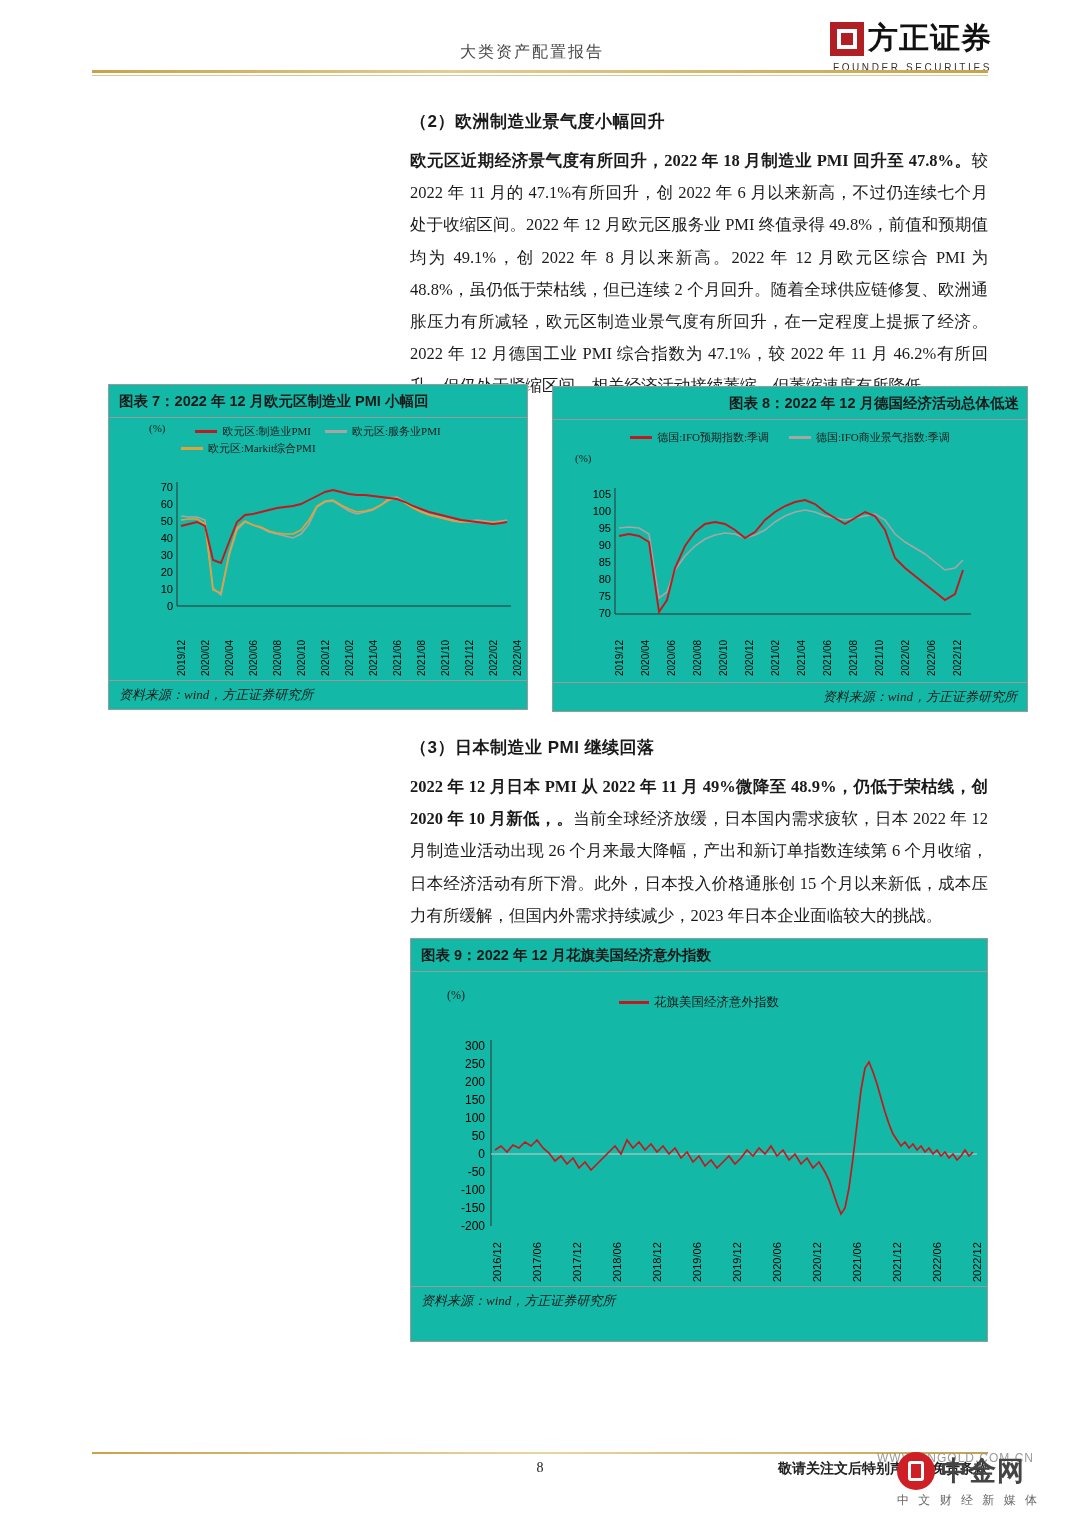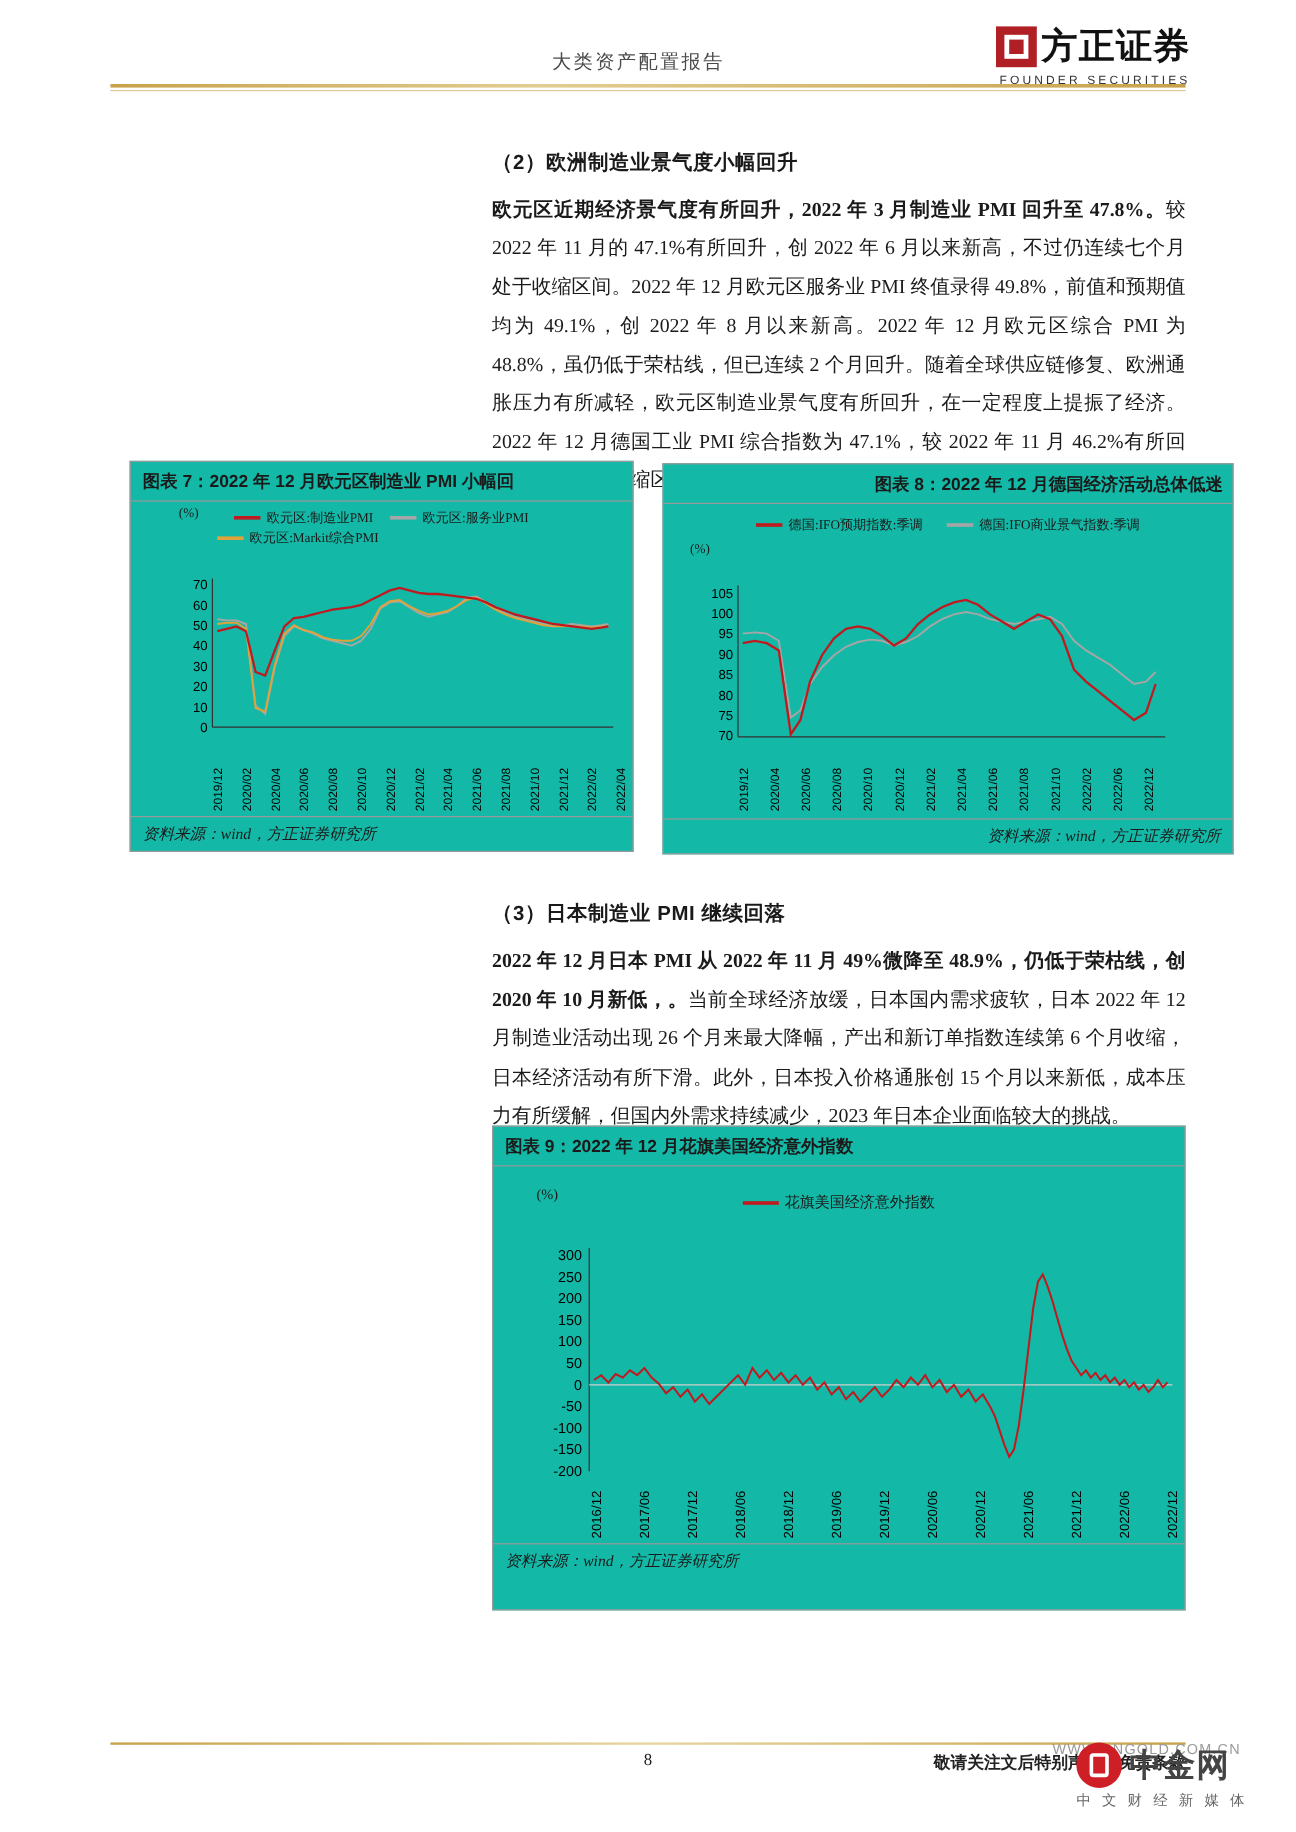--- a/index.html
+++ b/index.html
@@ -26,21 +26,21 @@
   .logo-mark:after{content:"";position:absolute;left:7px;top:7px;width:20px;height:20px;border:4px solid #fff;box-sizing:border-box;}
   .logo-cn{font-size:30px;font-weight:bold;color:#111;letter-spacing:1px;font-family:"Liberation Sans",sans-serif;}
   .logo-en{font-size:10px;color:#333;letter-spacing:2.6px;margin-top:3px;font-family:"Liberation Sans",sans-serif;}
   .hdr-rule{position:absolute;left:92px;top:70px;width:896px;height:3px;
     background:linear-gradient(to right,#c8a24a 0%,#e2cd92 40%,#c8a24a 100%);}
   .hdr-rule-thin{position:absolute;left:92px;top:75px;width:896px;height:1px;background:#d9c796;}
 
   
   .content{position:absolute;left:92px;top:96px;width:896px;}
   .sec-h{
-    font-size:17px;font-weight:bold;margin:28px 0 12px 318px;
+    font-size:17px;font-weight:bold;margin:14px 0 12px 318px;
     font-family:"Liberation Sans",sans-serif;letter-spacing:0.5px;
   }
   .para{
     margin-left:318px;width:578px;
     font-size:16.5px;line-height:1.95;text-align:justify;
     text-justify:inter-ideograph;
   }
   .para b{font-weight:bold;}
 
   
@@ -90,21 +90,21 @@
       </div>
       <div class="logo-en">FOUNDER SECURITIES</div>
     </div>
     <div class="hdr-rule"></div>
     <div class="hdr-rule-thin"></div>
   </div>
 
   <div class="content">
     <div class="sec-h">（2）欧洲制造业景气度小幅回升</div>
     <div class="para">
-      <b>欧元区近期经济景气度有所回升，2022 年 3 月制造业 PMI 回升至 47.8%。</b><span>较 2022 年 11 月的 47.1%有所回升，创 2022 年 6 月以来新高，不过仍连续七个月处于收缩区间。2022 年 12 月欧元区服务业 PMI 终值录得 49.8%，前值和预期值均为 49.1%，创 2022 年 8 月以来新高。2022 年 12 月欧元区综合 PMI 为 48.8%，虽仍低于荣枯线，但已连续 2 个月回升。随着全球供应链修复、欧洲通胀压力有所减轻，欧元区制造业景气度有所回升，在一定程度上提振了经济。2022 年 12 月德国工业 PMI 综合指数为 47.1%，较 2022 年 11 月 46.2%有所回升，但仍处于紧缩区间，相关经济活动接续萎缩，但萎缩速度有所降低。</span>
+      <b>欧元区近期经济景气度有所回升，2022 年 18 月制造业 PMI 回升至 47.8%。</b><span>较 2022 年 11 月的 47.1%有所回升，创 2022 年 6 月以来新高，不过仍连续七个月处于收缩区间。2022 年 12 月欧元区服务业 PMI 终值录得 49.8%，前值和预期值均为 49.1%，创 2022 年 8 月以来新高。2022 年 12 月欧元区综合 PMI 为 48.8%，虽仍低于荣枯线，但已连续 2 个月回升。随着全球供应链修复、欧洲通胀压力有所减轻，欧元区制造业景气度有所回升，在一定程度上提振了经济。2022 年 12 月德国工业 PMI 综合指数为 47.1%，较 2022 年 11 月 46.2%有所回升，但仍处于紧缩区间，相关经济活动接续萎缩，但萎缩速度有所降低。</span>
     </div>
   </div>
 
   <div class="fig" style="left:108px;top:384px;width:420px;height:326px;">
     <div class="fig-title">图表 7：2022 年 12 月欧元区制造业 PMI 小幅回</div>
     <div class="plot" style="height:262px;">
       <div class="legend">
         <span class="lg">
             <i style="background:#c0191f"></i>
             <span>欧元区:制造业PMI</span>

